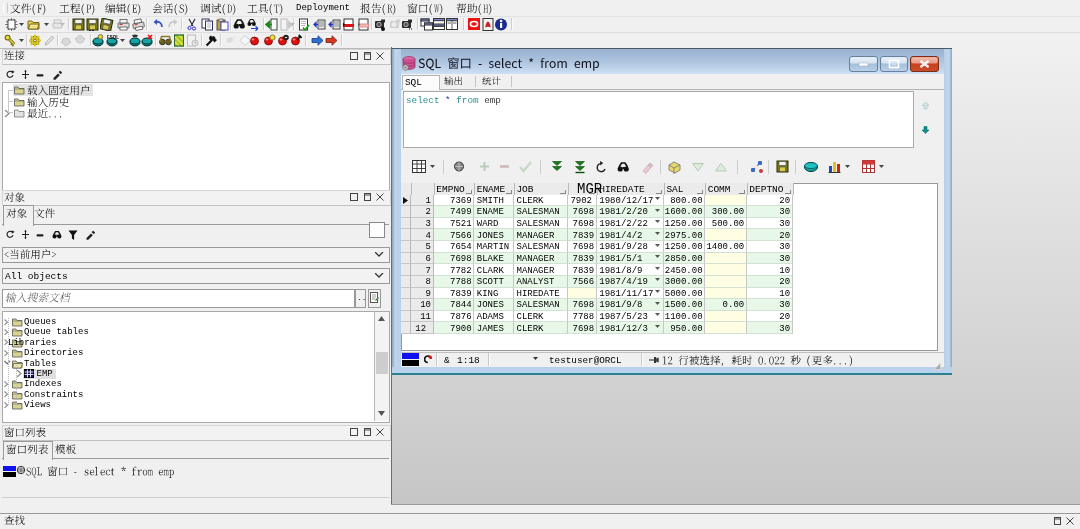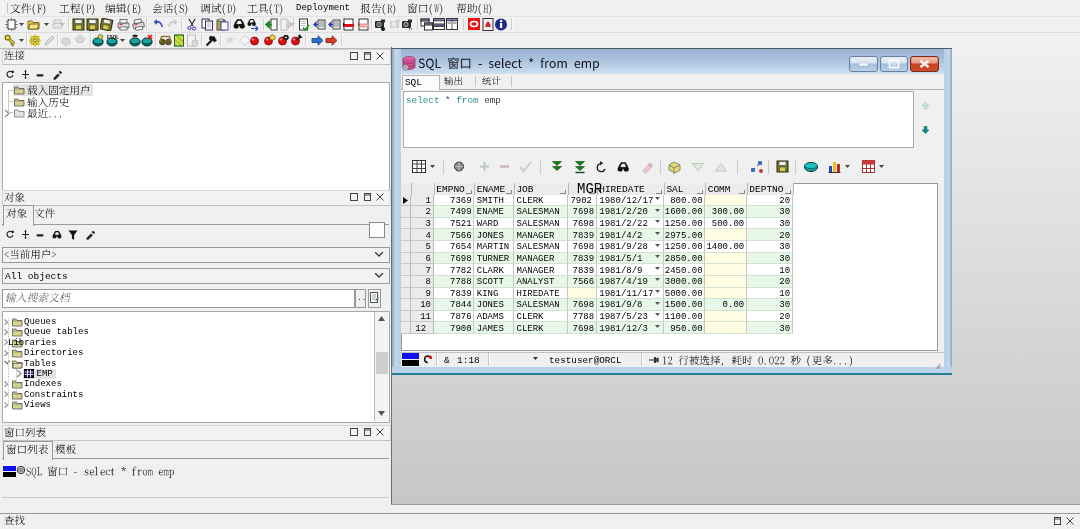--- a/index.html
+++ b/index.html
@@ -895,21 +895,21 @@
 <div class="ab" style="left:705.2px;top:241.02px;width:41.6px;height:11.63px;background:#fff;border-right:1px solid #c6c6c6;border-bottom:1px solid #d2e2d2;box-sizing:border-box"></div>
 <div class="ab" style="left:705.1999999999999px;top:242.32000000000002px;width:39.0px;text-align:right;font-size:9px;color:#000;white-space:pre;line-height:11px">1400.00</div>
 <div class="ab" style="left:746.8px;top:241.02px;width:45.9px;height:11.63px;background:#fff;border-right:1px solid #c6c6c6;border-bottom:1px solid #d2e2d2;box-sizing:border-box"></div>
 <div class="ab" style="left:746.8px;top:242.32000000000002px;width:43.3px;text-align:right;font-size:9px;color:#000;white-space:pre;line-height:11px">30</div>
 <div class="ab" style="left:400.5px;top:252.65px;width:10px;height:11.63px;background:#ebebeb;border-right:1px solid #b9b9b9;border-bottom:1px solid #c6c6c6;box-sizing:border-box"></div>
 <div class="ab" style="left:410.5px;top:252.65px;width:23.3px;height:11.63px;background:#ebebeb;border-right:1px solid #b9b9b9;border-bottom:1px solid #c6c6c6;box-sizing:border-box"></div>
 <div class="ab" style="left:410.5px;top:253.95000000000002px;width:20.5px;text-align:right;font-size:9px;color:#000;white-space:pre;line-height:11px">6</div>
 <div class="ab" style="left:433.8px;top:252.65px;width:40.4px;height:11.63px;background:#e8f8e8;border-right:1px solid #c6c6c6;border-bottom:1px solid #d2e2d2;box-sizing:border-box"></div>
 <div class="ab" style="left:433.8px;top:253.95000000000002px;width:37.8px;text-align:right;font-size:9px;color:#000;white-space:pre;line-height:11px">7698</div>
 <div class="ab" style="left:474.2px;top:252.65px;width:39.7px;height:11.63px;background:#e8f8e8;border-right:1px solid #c6c6c6;border-bottom:1px solid #d2e2d2;box-sizing:border-box"></div>
-<div class="ab" style="left:476.8px;top:253.95000000000002px;font-size:9px;color:#000;white-space:pre;line-height:11px">TURNER</div>
+<div class="ab" style="left:476.8px;top:253.95000000000002px;font-size:9px;color:#000;white-space:pre;line-height:11px">BLAKE</div>
 <div class="ab" style="left:513.9px;top:252.65px;width:54.4px;height:11.63px;background:#e8f8e8;border-right:1px solid #c6c6c6;border-bottom:1px solid #d2e2d2;box-sizing:border-box"></div>
 <div class="ab" style="left:516.5px;top:253.95000000000002px;font-size:9px;color:#000;white-space:pre;line-height:11px">MANAGER</div>
 <div class="ab" style="left:568.3px;top:252.65px;width:28.4px;height:11.63px;background:#e8f8e8;border-right:1px solid #c6c6c6;border-bottom:1px solid #d2e2d2;box-sizing:border-box"></div>
 <div class="ab" style="left:568.3px;top:253.95000000000002px;width:25.799999999999997px;text-align:right;font-size:9px;color:#000;white-space:pre;line-height:11px">7839</div>
 <div class="ab" style="left:596.7px;top:252.65px;width:67.2px;height:11.63px;background:#e8f8e8;border-right:1px solid #c6c6c6;border-bottom:1px solid #d2e2d2;box-sizing:border-box"></div>
 <div class="ab" style="left:599.3px;top:253.95000000000002px;font-size:9px;color:#000;white-space:pre;line-height:11px">1981/5/1</div>
 <svg class="ab" style="left:654.9px;top:255.15px" width="5" height="4" viewBox="0 0 5 4">
     <path d="M0 0h5l-2.5 3z" fill="#555"></path>
   </svg>
 <div class="ab" style="left:663.9px;top:252.65px;width:41.3px;height:11.63px;background:#e8f8e8;border-right:1px solid #c6c6c6;border-bottom:1px solid #d2e2d2;box-sizing:border-box"></div>

